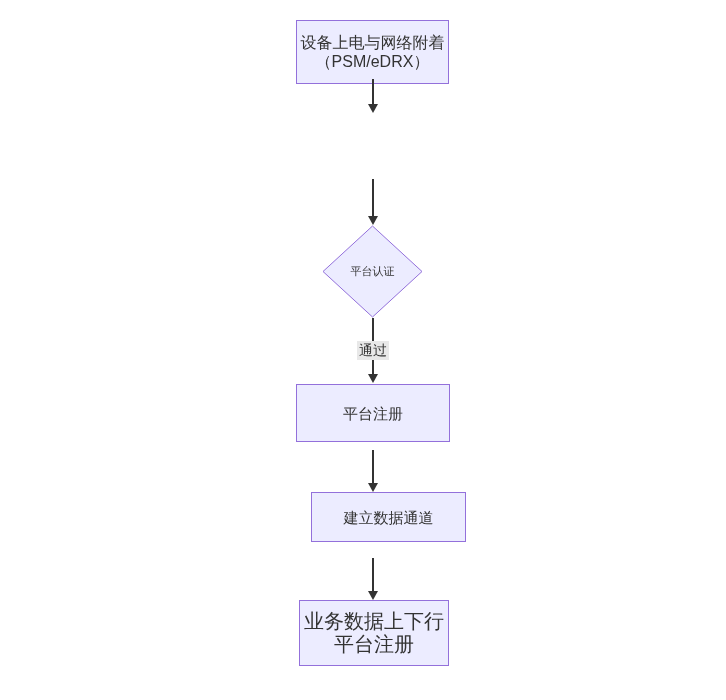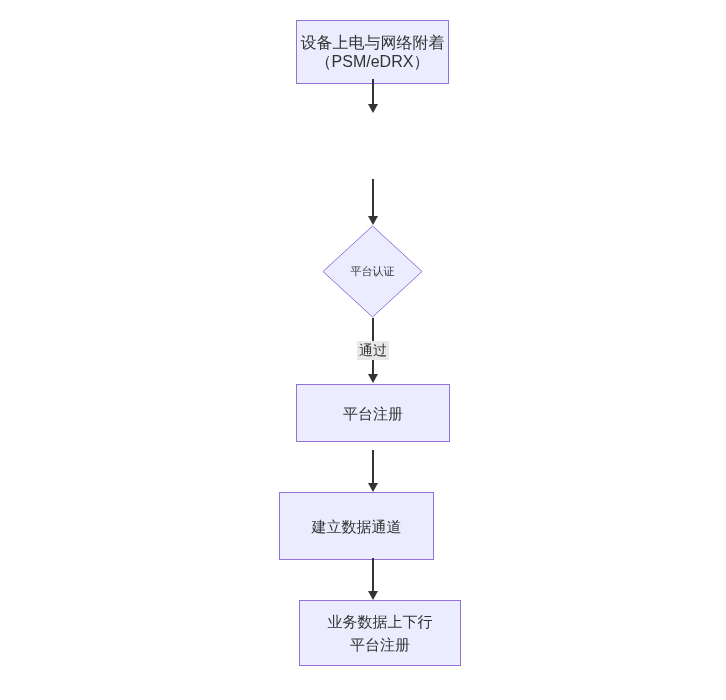--- a/index.html
+++ b/index.html
@@ -31,22 +31,22 @@
     display:flex;
     flex-direction:column;
     align-items:center;
     justify-content:center;
     text-align:center;
   }
   .node .ln{display:block;}
   .n1{left:296px;top:20px;width:153px;height:64px;font-size:16px;line-height:19px;}
   .n2{left:297px;top:113px;width:151px;height:66px;font-size:15px;line-height:23px;}
   .n3{left:296px;top:384px;width:154px;height:58px;font-size:15px;line-height:23px;}
-  .n4{left:279px;top:492px;width:155px;height:68px;font-size:15px;line-height:23px;}
-  .n5{left:299px;top:600px;width:162px;height:66px;font-size:15px;line-height:23px;}
+  .n4{left:311px;top:492px;width:155px;height:50px;font-size:15px;line-height:23px;}
+  .n5{left:299px;top:600px;width:150px;height:66px;font-size:20px;line-height:23px;}
   .diamond-wrap{
     position:absolute;
     left:322px;top:225px;width:101px;height:93px;
   }
   .diamond-wrap svg{position:absolute;left:0;top:0;display:block;}
   .diamond-wrap polygon{
     fill:var(--node-fill);
     stroke:var(--node-border);
     stroke-width:1;
   }

